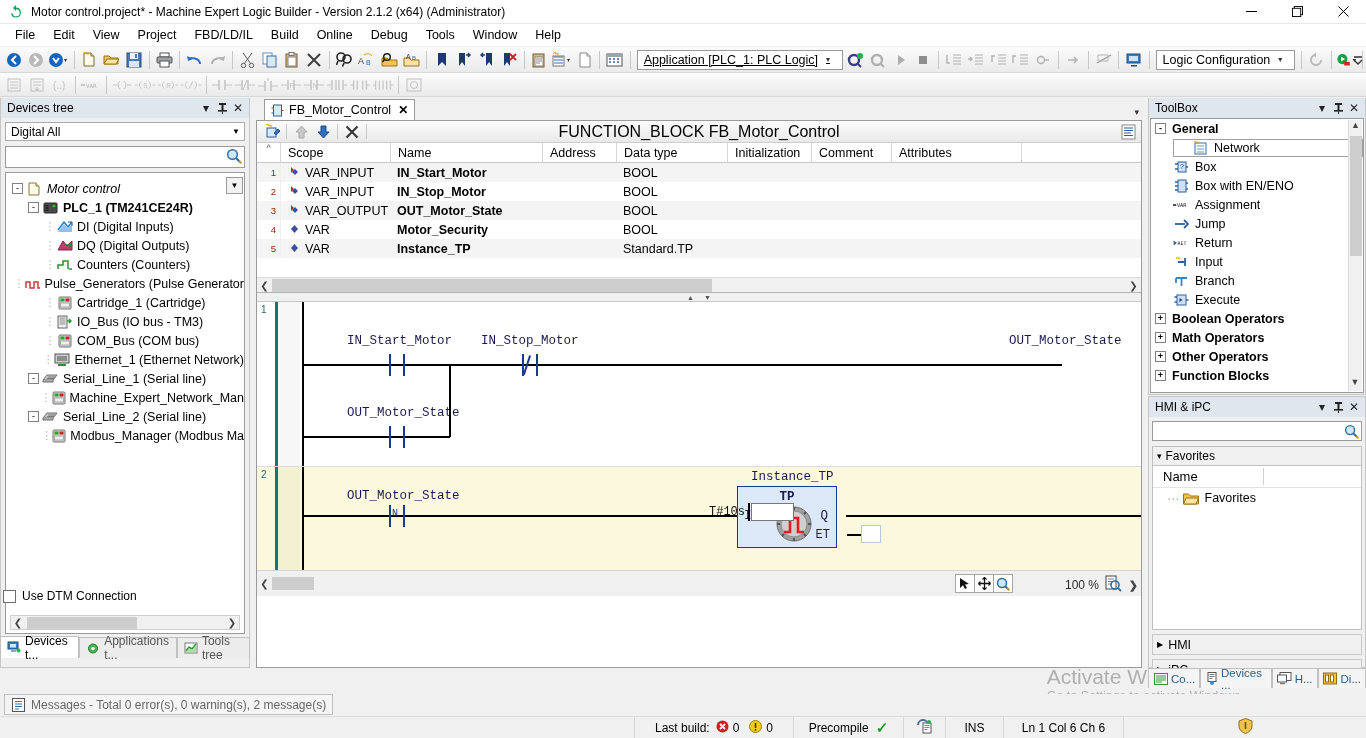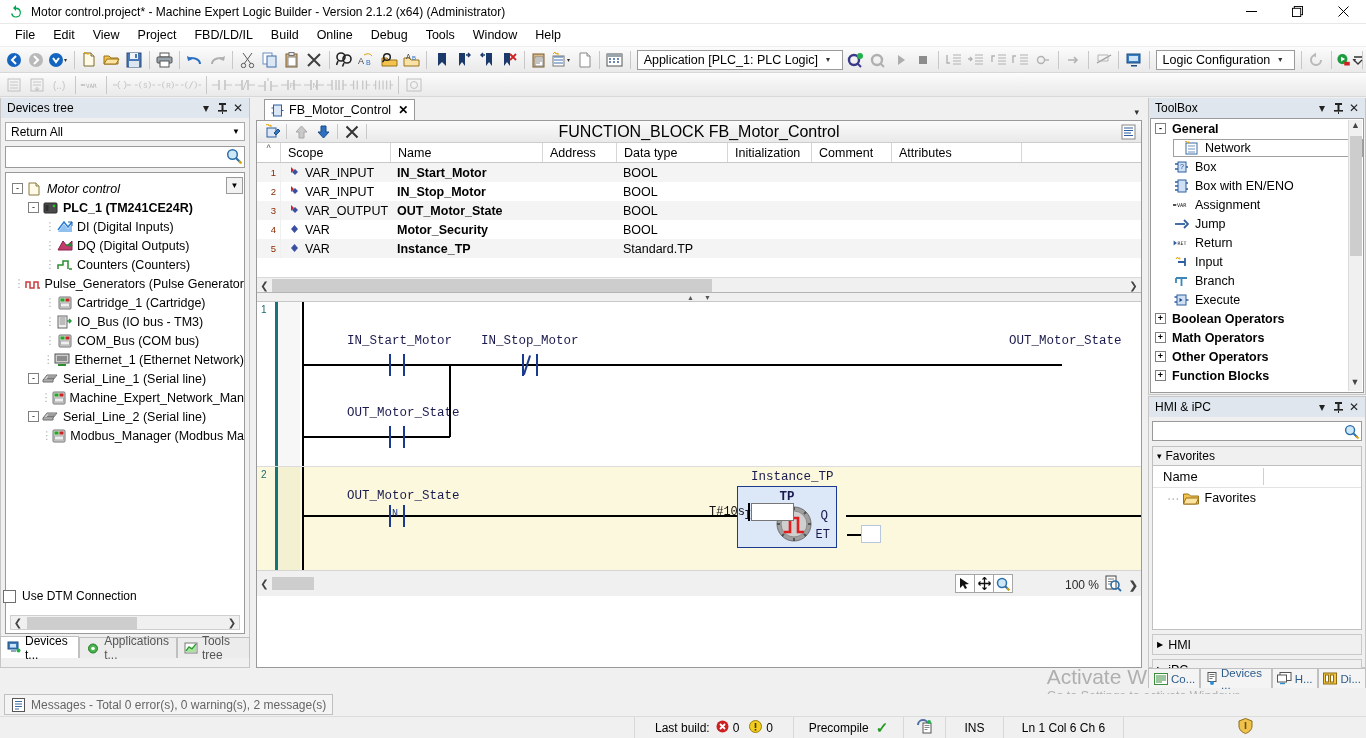--- a/index.html
+++ b/index.html
@@ -147,21 +147,21 @@
 
   
   .rightcol { position:absolute; left:1148px; top:0; width:218px; height:570px; }
   .toolbox { height:297px; background:#f0f0f0; border:1px solid #c6c6c6; border-top:none; position:relative;}
   .tbx-list { position:absolute; left:1px; top:20px; right:1px; bottom:1px; background:#fff; border:1px solid #9a9a9a; overflow:hidden;}
   .tbx-row { display:flex; align-items:center; height:19px; padding-left:4px; font-size:12.5px; white-space:nowrap;}
   .tbx-row.group { font-weight:bold; }
   .tbx-row .pm { width:11px;height:11px;border:1px solid #808080;background:#fff;display:flex;align-items:center;justify-content:center;font-size:9px;line-height:1;margin-right:6px;}
   .tbx-row .ti { width:17px;height:15px;margin-right:5px; display:flex;align-items:center;justify-content:center;}
   .tbx-row.item { padding-left:22px; }
-  .tbx-row.item.selected .selbox { border:1px solid #a0a0a0; display:flex; align-items:center; flex:1; height:18px; padding-left:9px;}
+  .tbx-row.item.selected .selbox { border:1px solid #a0a0a0; display:flex; align-items:center; flex:1; height:18px; padding-left:18px;}
   .tbx-vscroll { position:absolute; right:1px; top:1px; bottom:1px; width:14px; background:#f0f0f0; border-left:1px solid #dcdcdc; }
   .tbx-vscroll .vs-t,.tbx-vscroll .vs-b { height:14px; text-align:center; font-size:9px; color:#444;}
   .tbx-vscroll .vs-thumb { position:absolute; top:16px; left:1px; width:12px; height:120px; background:#cdcdcd;}
 
   .hmipanel { position:absolute; left:0; top:298px; width:218px; height:272px; background:#f0f0f0; border:1px solid #c6c6c6; }
   .hmi-search { margin:4px 3px 0 3px; height:20px; background:#fff; border:1px solid #9a9a9a; display:flex;align-items:center;}
   .hmi-search input { flex:1; border:none; outline:none; font-size:12px; padding-left:4px; font-family:inherit;}
   .hmi-fav-head { margin:5px 3px 0 3px; height:19px; background:#f0f0f0; border:1px solid #c0c0c0; border-bottom:none; display:flex;align-items:center;padding-left:4px; font-size:12px;}
   .hmi-fav-body { margin:0 3px 0 3px; height:165px; background:#fff; border:1px solid #c0c0c0; }
   .hmi-name-hdr { height:22px; border-bottom:1px solid #e3e3e3; display:flex; align-items:center; position:relative;}
@@ -403,21 +403,21 @@
     </div>
     <div class="tb-sep"></div>
     <div class="tb-ico">
       <svg width="17" height="16" viewBox="0 0 17 16">
           <rect x="1" y="2" width="15" height="12" fill="#fff" stroke="#555"></rect>
           <rect x="1" y="2" width="15" height="3" fill="#9aa4ad"></rect>
           <path d="M3 7 h2 M7 7 h2 M11 7 h2 M3 10 h2 M7 10 h2 M11 10 h2" stroke="#3a5fa0" stroke-width="1.5"></path>
         </svg>
     </div>
     <div class="tb-sep"></div>
-    <div class="tb-combo" style="width:212px;">
+    <div class="tb-combo" style="width:212px;text-decoration:underline;">
       <span>Application [PLC_1: PLC Logic]</span>
       <span class="cb-arrow">▾</span>
     </div>
     <div class="tb-ico">
       <svg width="18" height="16" viewBox="0 0 18 16">
           <circle cx="7" cy="8" r="5" fill="none" stroke="#3a3a8a" stroke-width="2.4"></circle>
           <circle cx="13" cy="4" r="3" fill="#22b14c"></circle>
           <path d="M10 11 l4 4" stroke="#3a3a8a" stroke-width="2"></path>
         </svg>
     </div>
@@ -649,21 +649,21 @@
               <rect x="2" y="1" width="7" height="2" fill="#222"></rect>
               <rect x="4.5" y="3" width="2" height="5" fill="#222"></rect>
               <rect x="1" y="8" width="9" height="1.6" fill="#222"></rect>
               <rect x="5" y="9.6" width="1" height="2.4" fill="#222"></rect>
             </svg>
         </span>
         <span class="ph-btn">✕</span>
       </div>
 
       <div class="selectall">
-        <span>Return All</span>
+        <span>Digital All</span>
         <span class="sa-arrow">▼</span>
       </div>
 
       <div class="searchbox">
         <input type="text" value="" style="">
         <span>
           <svg width="16" height="16" viewBox="0 0 16 16">
               <circle cx="6.5" cy="6.5" r="4.8" fill="#cde8f7" stroke="#2b6ea8" stroke-width="1.5"></circle>
               <path d="M10 10 L14.5 14.5" stroke="#2b6ea8" stroke-width="2.2"></path>
               <path d="M13 13 l2.5 2.5" stroke="#d8a400" stroke-width="2"></path>

